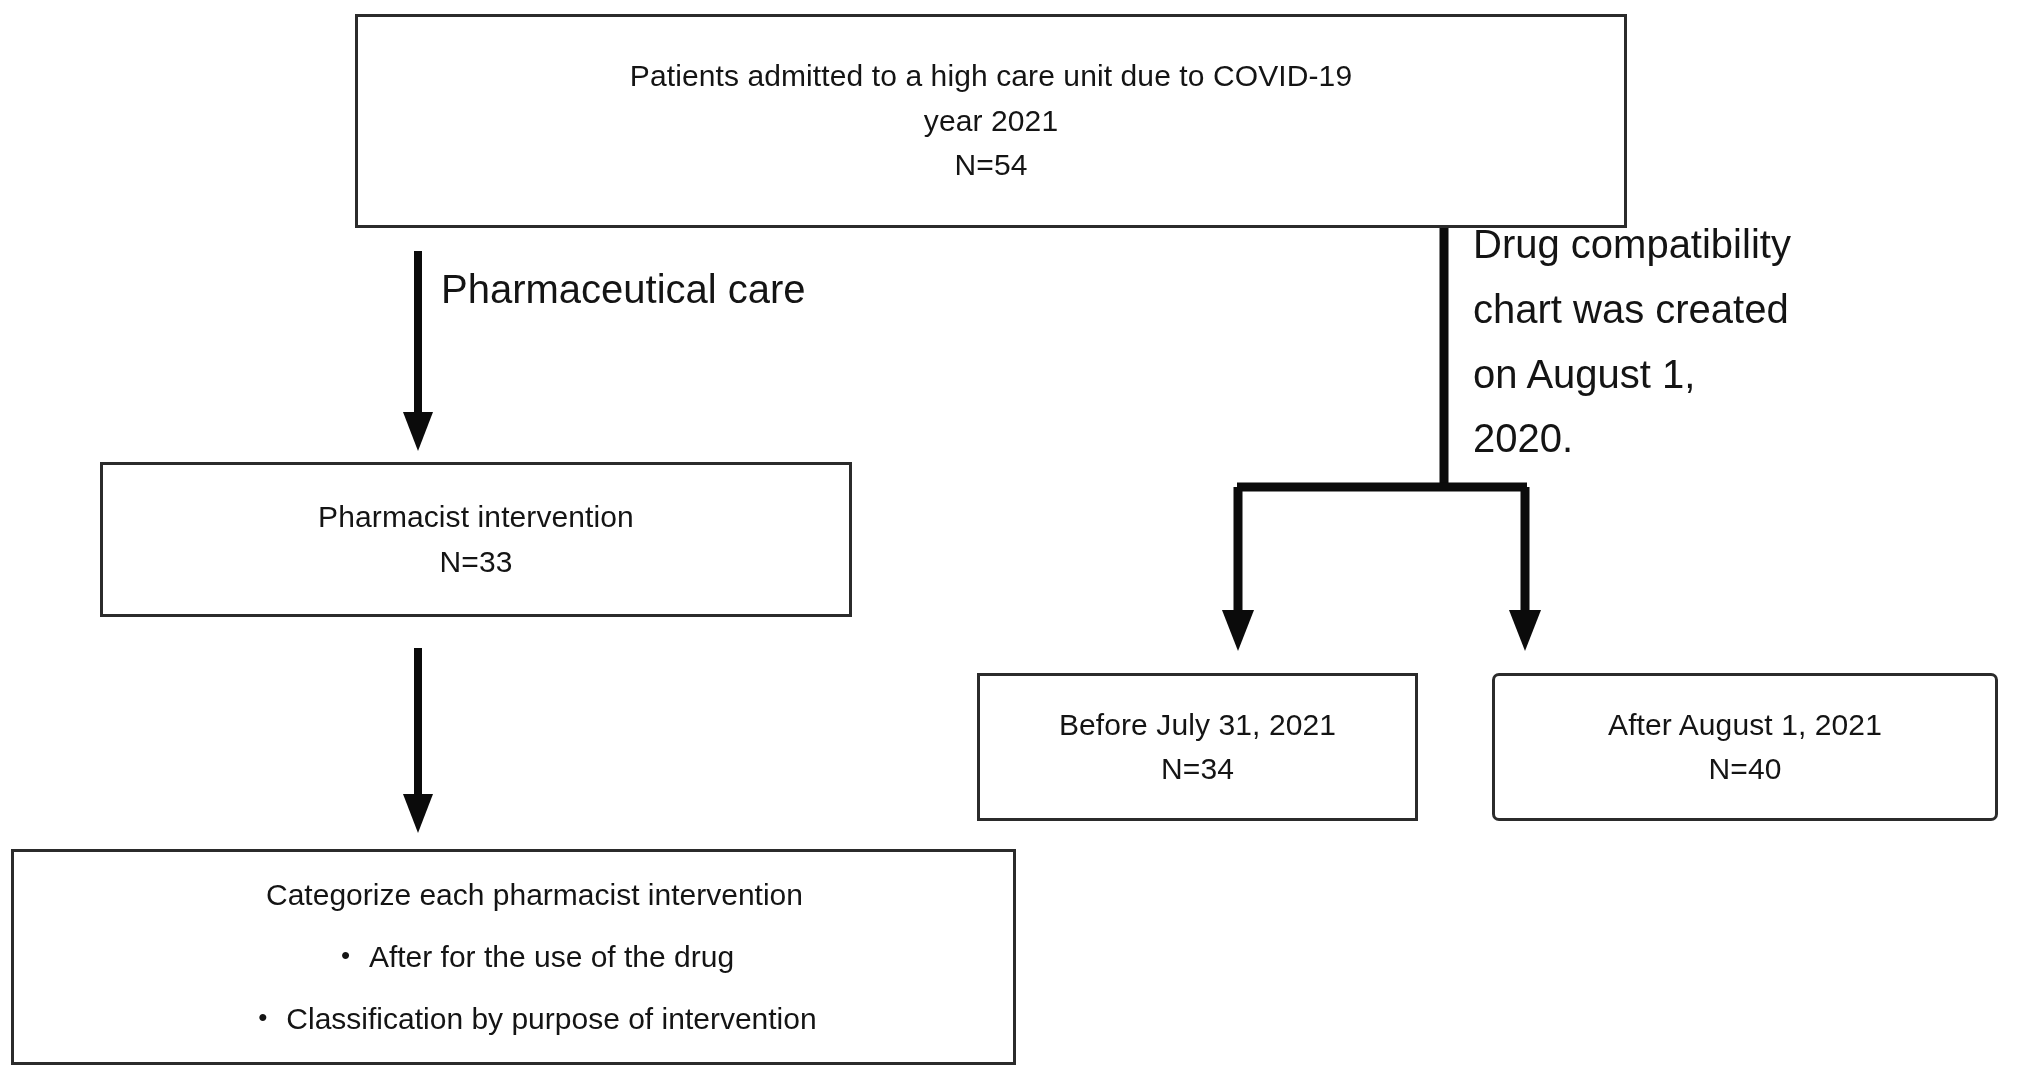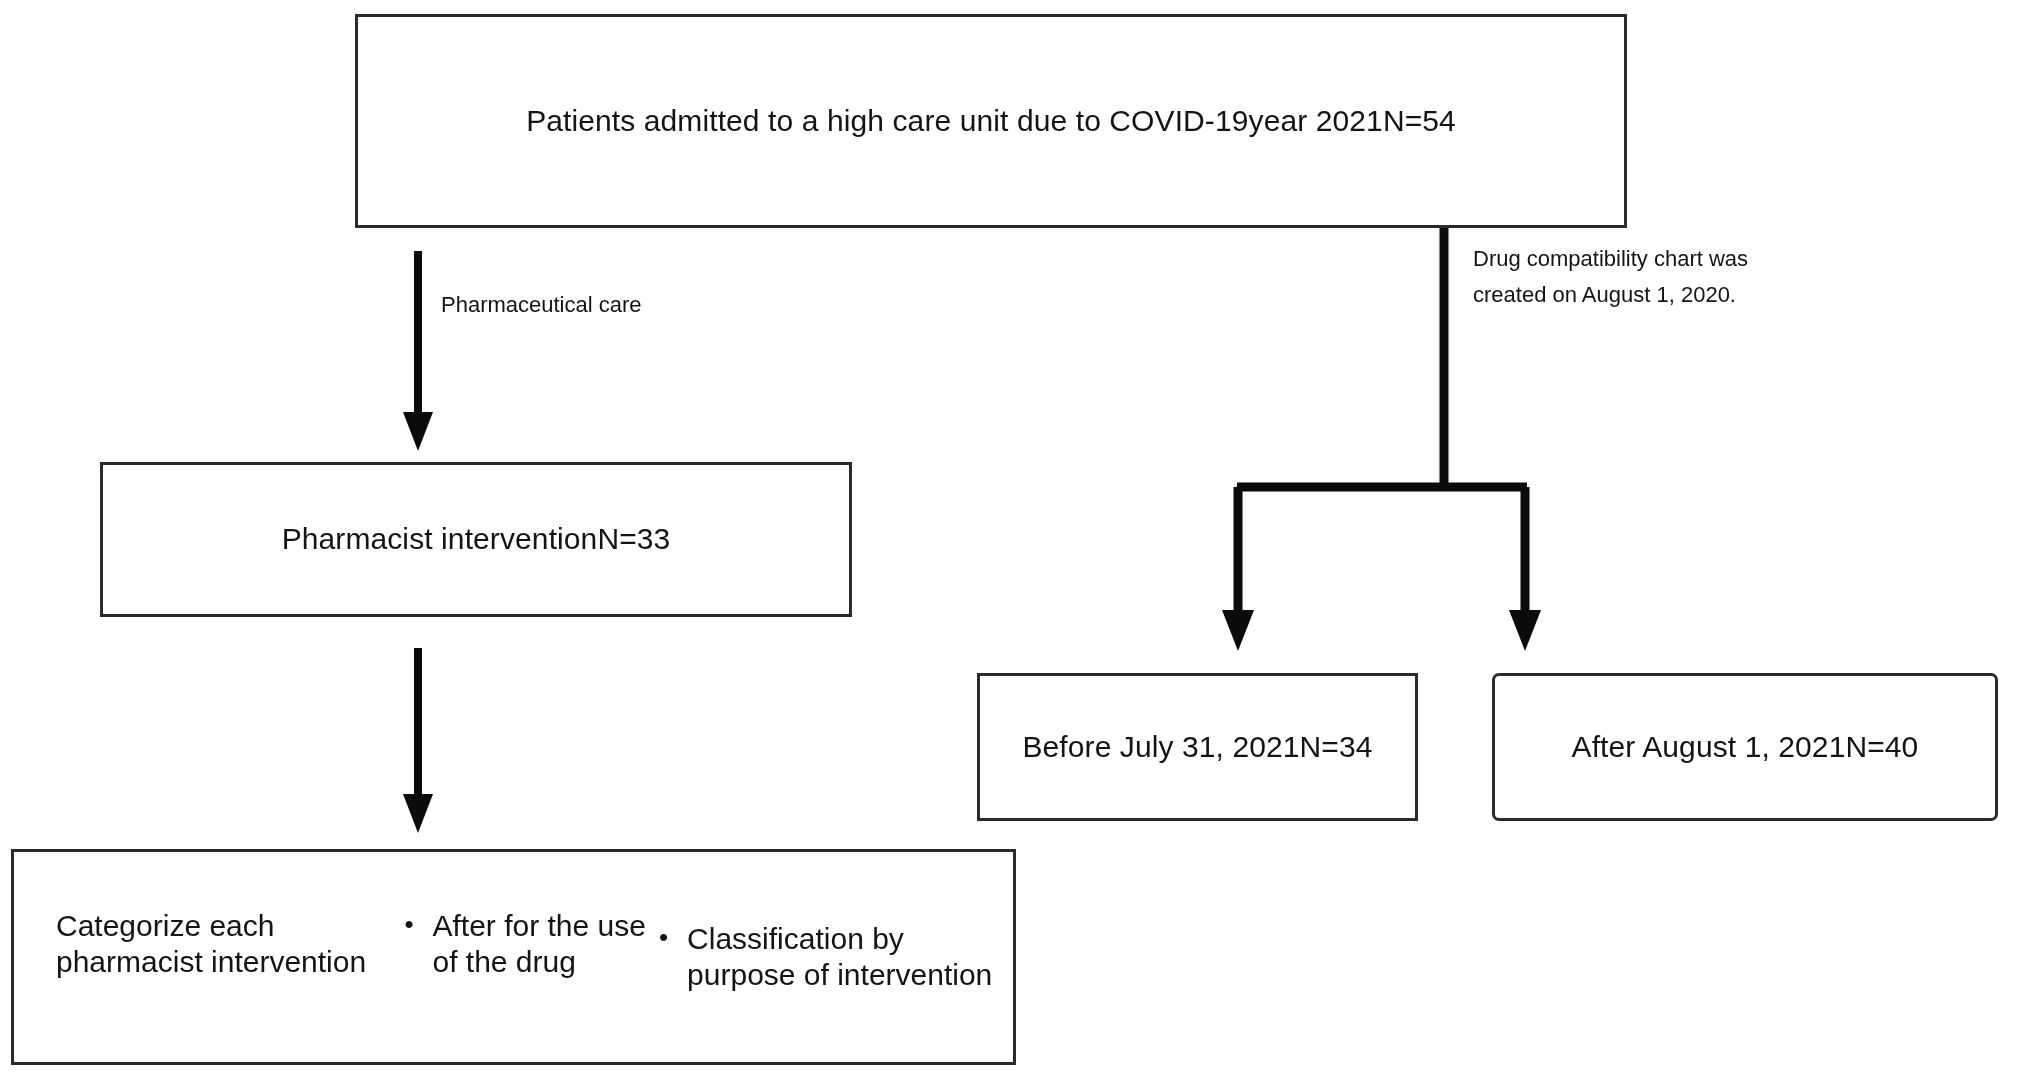--- a/index.html
+++ b/index.html
@@ -17,21 +17,21 @@
     height: 1080px;
     background: #ffffff;
     overflow: hidden;
   }
   .box {
     position: absolute;
     box-sizing: border-box;
     border: 3px solid #2b2b2b;
     background: #ffffff;
     display: flex;
-    flex-direction: row;
+    flex-direction: column;
     align-items: center;
     justify-content: center;
   }
   .box-line {
     font-size: 30px;
     line-height: 1.48;
     letter-spacing: 0.1px;
     white-space: nowrap;
     color: #141414;
   }
@@ -110,25 +110,24 @@
     left: 0;
     top: 0;
     width: 2032px;
     height: 1080px;
     pointer-events: none;
   }
 
   
   .edge-label {
     position: absolute;
-    font-size: 22px;
+    font-size: 40px;
     line-height: 1.45;
     color: #141414;
     white-space: nowrap;
-    margin-top: 29px;
   }
   #label-pharmaceutical-care {
     left: 441px;
     top: 260px;
   }
   #label-drug-compatibility {
     left: 1473px;
     top: 212px;
     white-space: normal;
     width: 330px;

